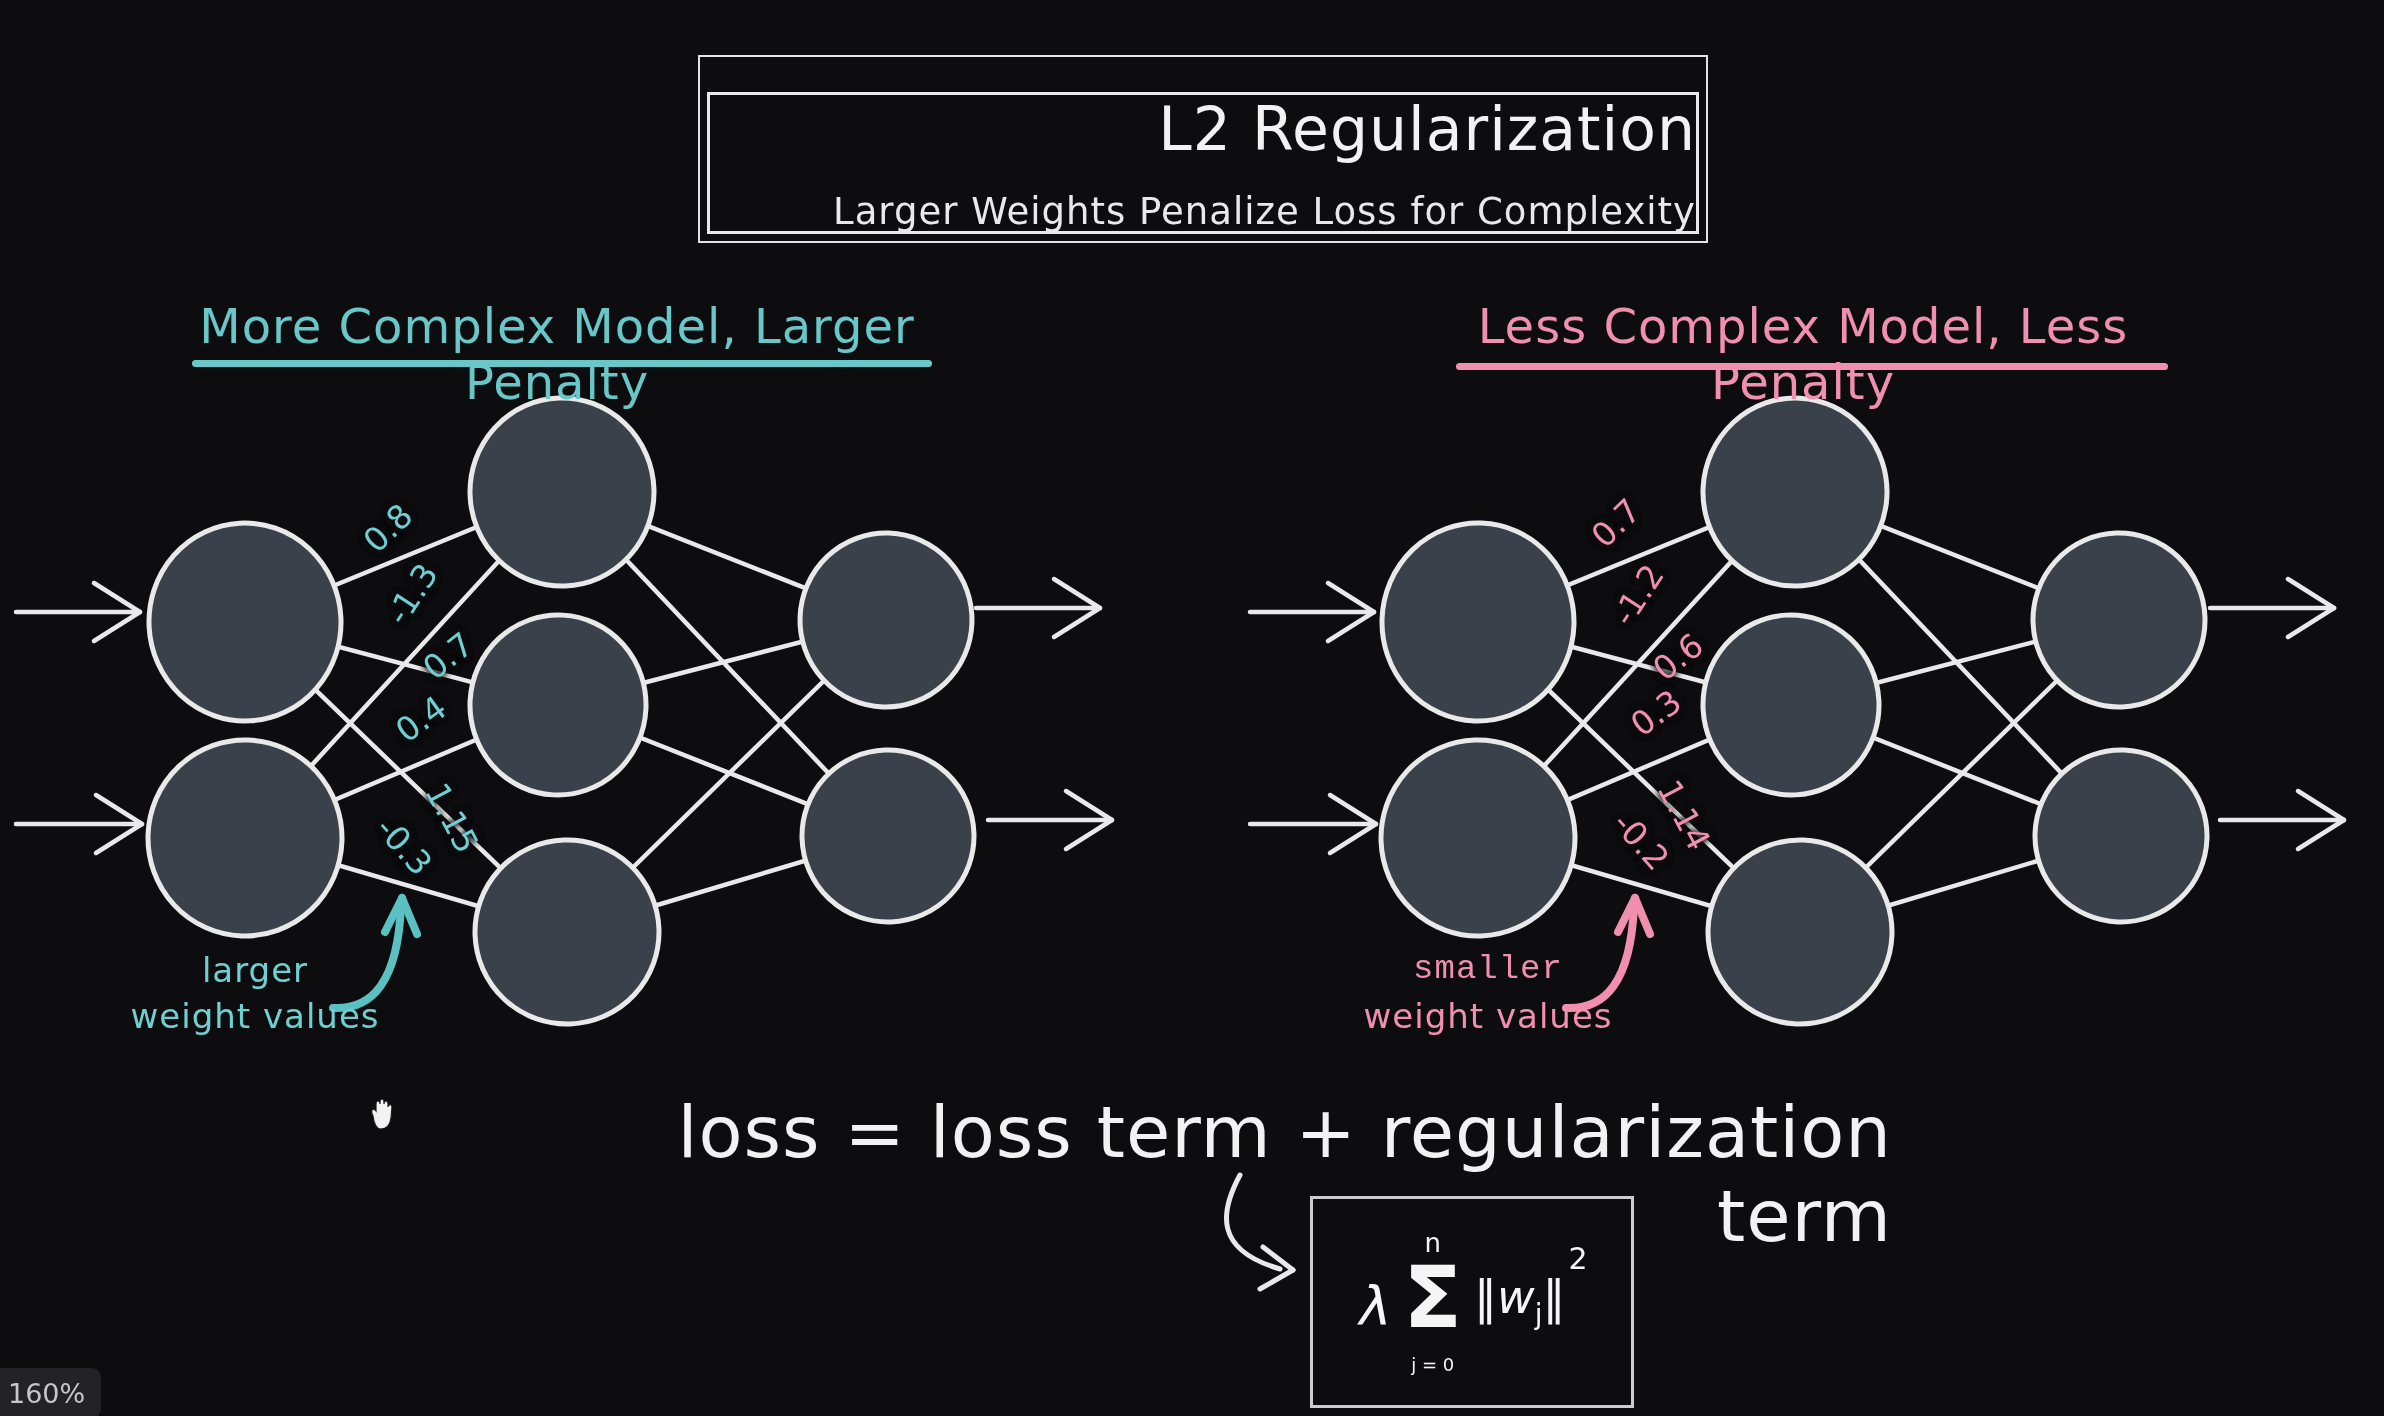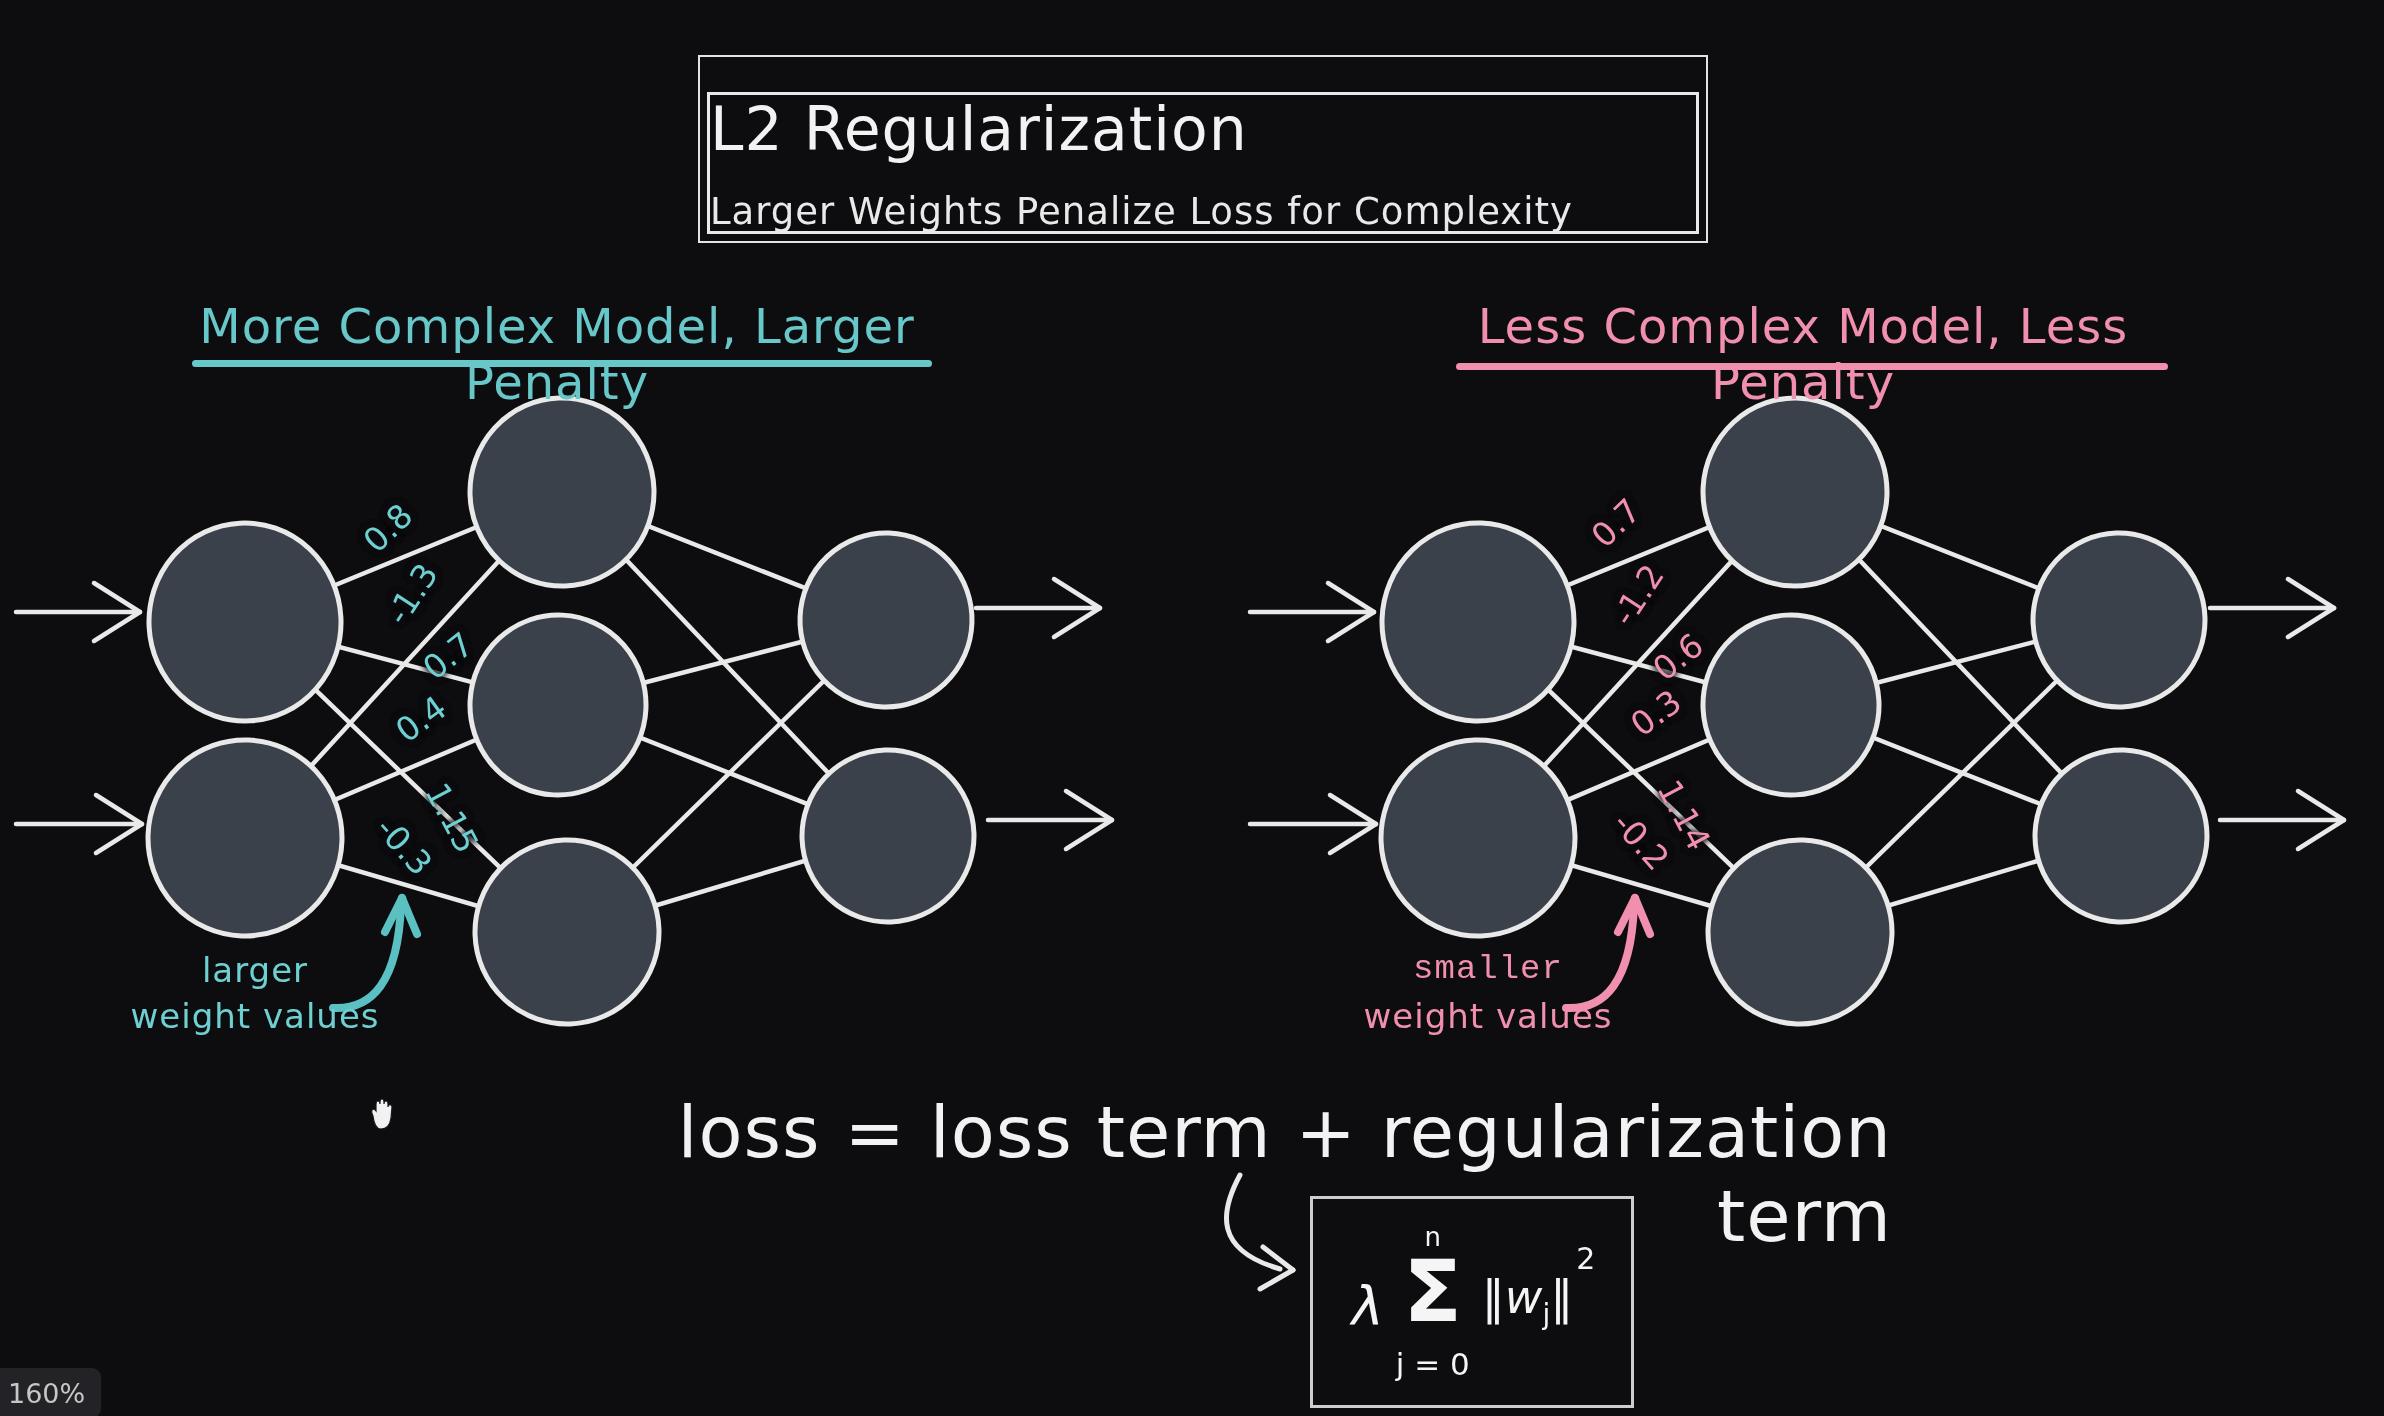--- a/index.html
+++ b/index.html
@@ -14,21 +14,21 @@
   .stage{position:absolute;inset:0;}
   svg.canvas{position:absolute;left:0;top:0;}
 
   
   .titlebox{
     position:absolute;left:698px;top:55px;width:1006px;height:184px;
     border:2px solid #e3e3e3;
   }
   .titlebox-inner{
     position:absolute;inset:7px;border:3px solid #e9e9e9;
-    display:flex;flex-direction:column;align-items:flex-start;justify-content:center;gap:26px;margin-top:28px;
+    display:flex;flex-direction:column;align-items:flex-end;justify-content:center;gap:26px;margin-top:28px;
   }
   .title-heading{font-size:60px;letter-spacing:1px;color:#f2f2f2;}
   .title-sub{font-size:37px;color:#e9e9e9;letter-spacing:1px;}
 
   
   .section-heading{position:absolute;top:298px;width:810px;text-align:center;font-size:48px;letter-spacing:1px;}
   .section-heading.left{left:152px;color:#68c8c9;}
   .section-heading.right{left:1398px;color:#f18fae;}
   .heading-underline{position:absolute;height:7px;border-radius:4px;}
   .heading-underline.left{left:192px;top:360px;width:740px;background:#68c8c9;}
@@ -50,21 +50,21 @@
   .equation{position:absolute;left:492px;top:1090px;width:1400px;text-align:right;font-size:72px;color:#f2f2f2;letter-spacing:1px;}
   .formula-box{
     position:absolute;left:1310px;top:1196px;width:318px;height:206px;
     border:3px solid #cdcdcd;
     display:flex;align-items:center;justify-content:center;gap:12px;color:#f5f5f5;
   }
   .lambda{font-size:54px;font-style:italic;position:relative;top:4px;}
   .sum-stack{display:flex;flex-direction:column;align-items:center;line-height:1;}
   .sum-upper{font-size:26px;margin-bottom:1px;}
   .sum-sigma{font-size:86px;font-weight:bold;line-height:0.95;}
-  .sum-lower{font-size:31px;margin-top:17px;white-space:nowrap;}
+  .sum-lower{font-size:18px;margin-top:17px;white-space:nowrap;}
   .norm{font-size:46px;position:relative;top:-2px;white-space:nowrap;}
   .norm .w{font-style:italic;}
   .norm sub{font-size:28px;}
   .norm sup{font-size:30px;position:relative;top:-28px;left:3px;}
 
   
   .zoom-badge{
     position:absolute;left:-14px;top:1368px;height:50px;padding:0 16px 0 22px;
     background:#232327;border-radius:9px;color:#c6c6c6;font-size:27px;
     display:flex;align-items:center;

